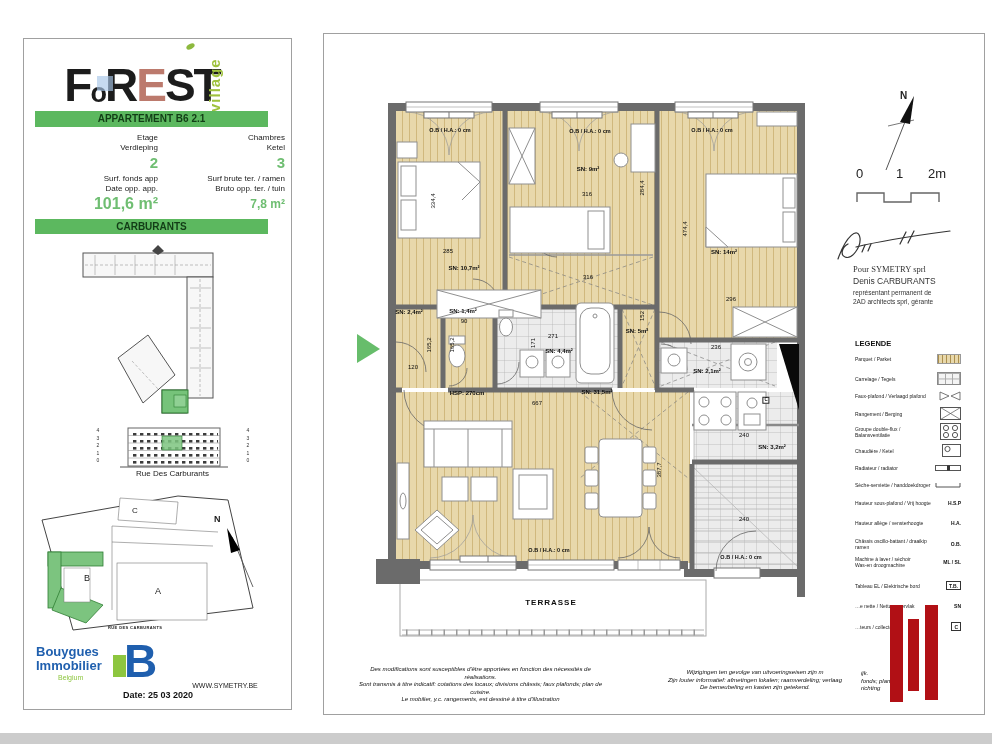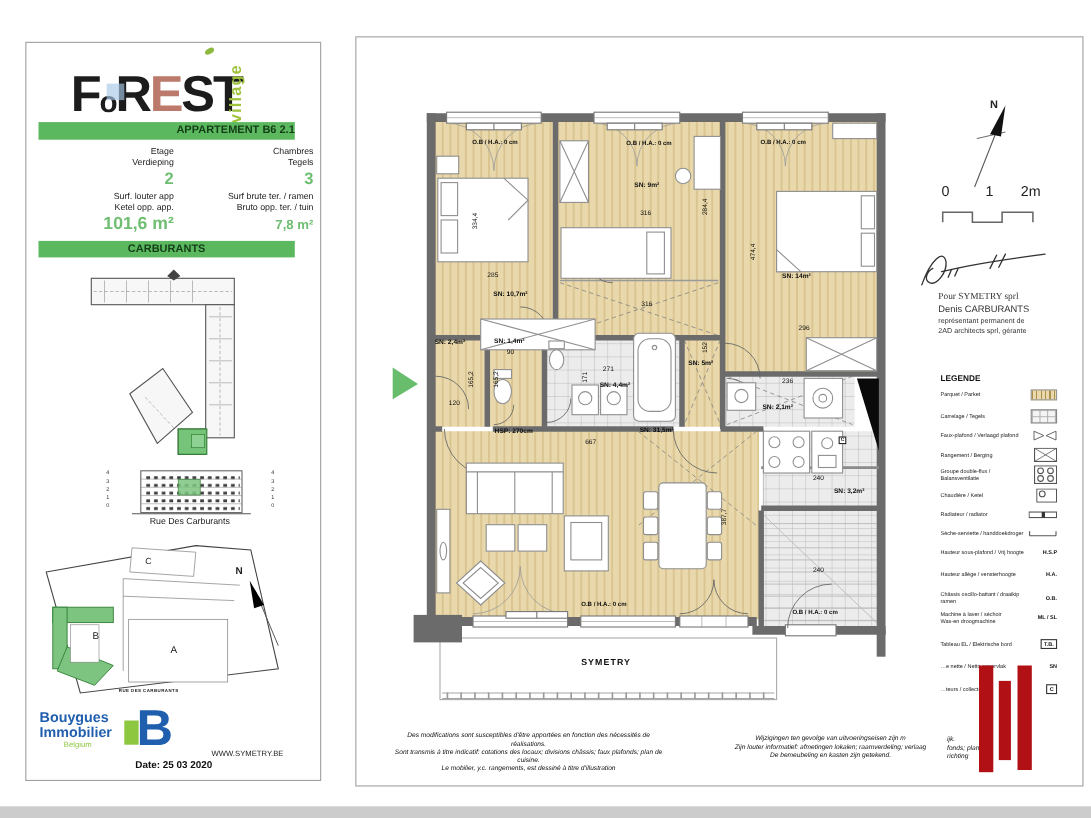--- a/index.html
+++ b/index.html
@@ -73,35 +73,35 @@
       <span class="lo">o</span>
       <span>R</span>
       <span class="le">E</span>
       <span>S</span>
       <span>T</span>
   </div>
   <div class="bluesq"></div>
   <div class="leaf"></div>
   <div class="village">village</div>
 
-  <div class="greenbar" style="left:35px;top:111px;width:233px;height:16px;text-align:right;">APPARTEMENT B6 2.1</div>
+  <div class="greenbar" style="left:35px;top:111px;width:233px;height:16px;">APPARTEMENT B6 2.1</div>
 
   <div class="statgrp" style="left:33px;top:133px;width:125px;">
     <span>Etage</span><br>
     <span>Verdieping</span>
     <span class="statval">2</span>
   </div>
   <div class="statgrp" style="left:160px;top:133px;width:125px;">
     <span>Chambres</span><br>
-    <span>Tegels</span>
+    <span>Ketel</span>
     <span class="statval">3</span>
   </div>
   <div class="statgrp" style="left:33px;top:174px;width:125px;">
-    <span>Surf. louter app</span><br>
-    <span>Ketel opp. app.</span>
+    <span>Surf. fonds app</span><br>
+    <span>Date opp. app.</span>
     <span class="statval" style="font-size:16px;">101,6 m²</span>
   </div>
   <div class="statgrp" style="left:160px;top:174px;width:125px;">
     <span>Surf brute ter. / ramen</span><br>
     <span>Bruto opp. ter. / tuin</span>
     <span class="statval" style="font-size:12px;">7,8 m²</span>
   </div>
 
   <div class="greenbar" style="left:35px;top:219px;width:233px;height:15px;line-height:15px;">CARBURANTS</div>
 
@@ -390,21 +390,21 @@
   <span class="p-lbl" style="left:467px;top:393px;">HSP: 270cm</span>
   <span class="p-lbl p-dim" style="left:537px;top:403px;">667</span>
   <span class="p-lbl" style="left:597px;top:392px;">SN: 31,5m²</span>
   <span class="p-lbl p-dim rot" style="left:659px;top:470px;">387,7</span>
   <span class="p-lbl p-dim" style="left:744px;top:435px;">240</span>
   <span class="p-lbl" style="left:772px;top:447px;">SN: 3,2m²</span>
   <span class="p-lbl p-dim" style="left:744px;top:519px;">240</span>
   <span class="p-lbl p-ob" style="left:549px;top:551px;">O.B / H.A.: 0 cm</span>
   <span class="p-lbl p-ob" style="left:741px;top:558px;">O.B / H.A.: 0 cm</span>
   <span class="p-lbl p-cbox" style="left:766px;top:400px;">C</span>
-  <span class="p-lbl p-terr" style="left:551px;top:602px;">SYMETRY</span>
+  <span class="p-lbl p-terr" style="left:551px;top:602px;">TERRASSE</span>
 
   <svg style="left:830px;top:85px;width:160px;height:185px;" viewBox="830 85 160 185">
     <path d="M886,170 L912,104" stroke="#555" stroke-width="1"></path>
     <path d="M888,126 L914,120" stroke="#555" stroke-width="0.8"></path>
     <polygon points="914,96 900,122 910,124" fill="#111"></polygon>
     <path d="M857,202 v-9 h27 v9 h27 v-9 h28 v9" stroke="#666" stroke-width="1.4" fill="none"></path>
     <g stroke="#333" stroke-width="1.2" fill="none" stroke-linecap="round">
       <path d="M838,259 C846,236 858,226 860,238 C861,247 852,260 845,257 C840,255 842,247 848,244"></path>
       <path d="M856,247 C880,241 912,236 950,231"></path>
       <path d="M900,244 l6,-12 M908,243 l6,-12"></path>

